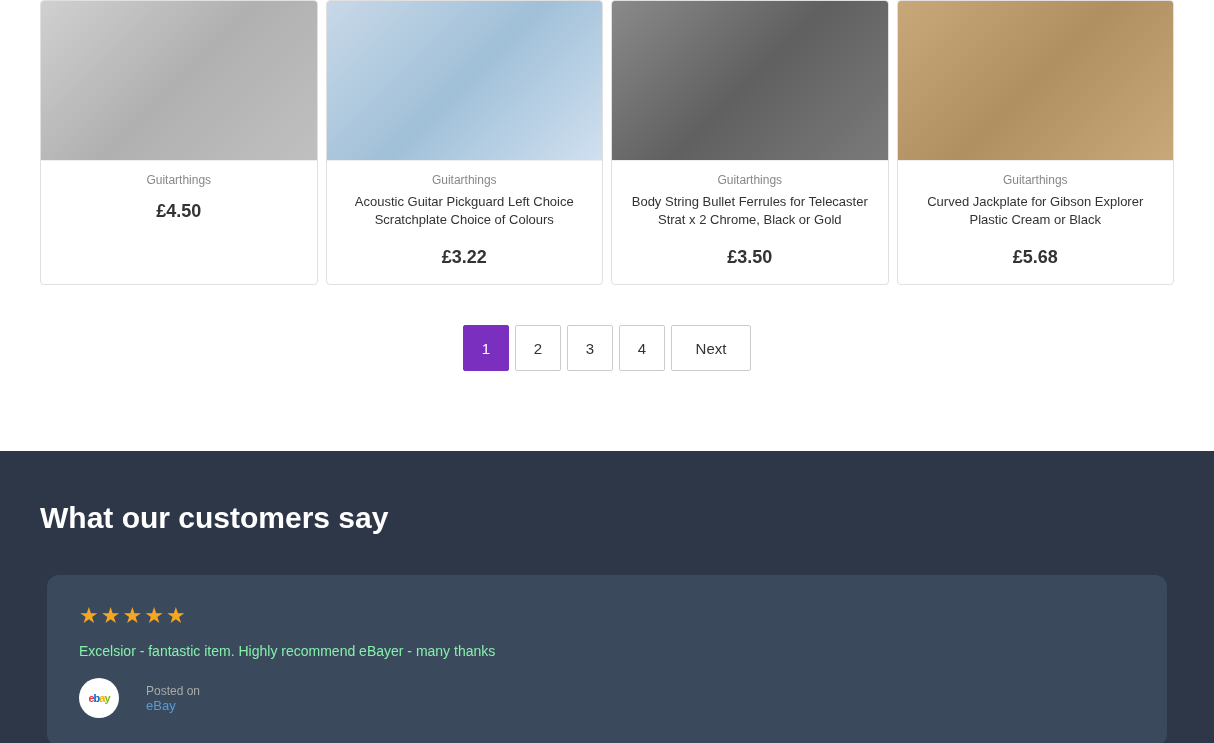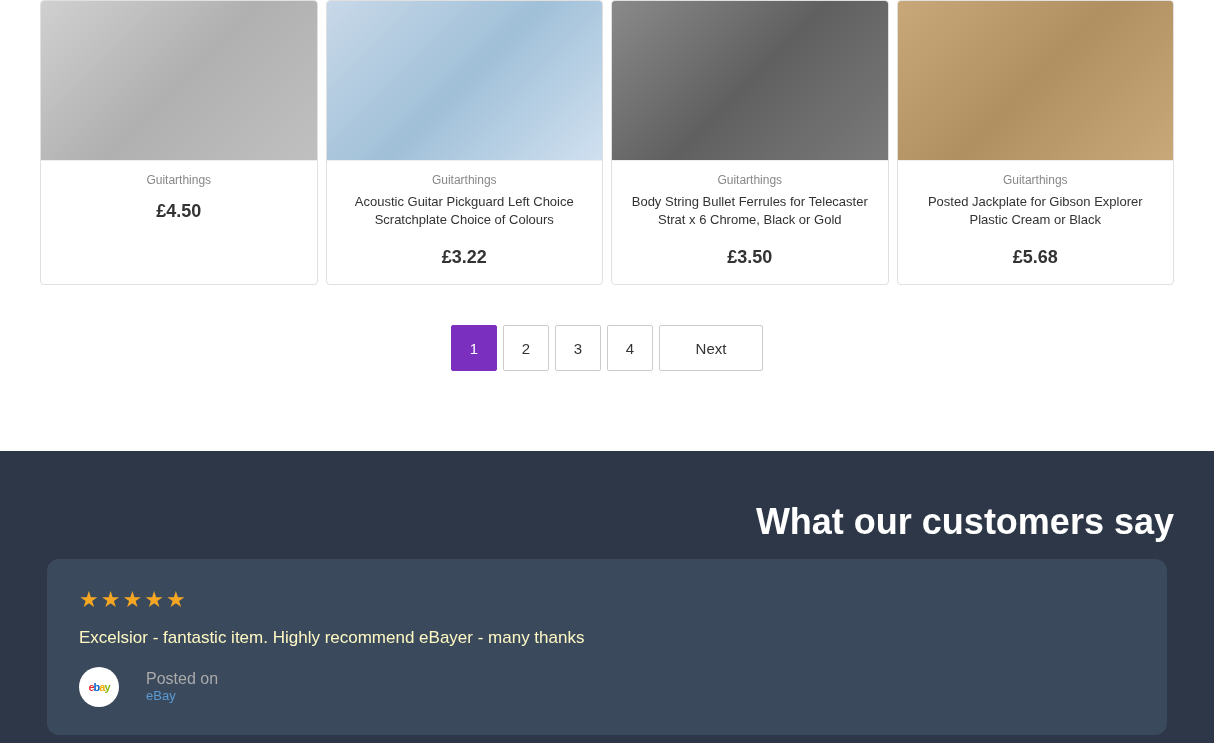--- a/index.html
+++ b/index.html
@@ -109,36 +109,36 @@
       border-radius: 2px;
     }
 
     .page-btn.active {
       background: #7b2fbe;
       color: #fff;
       border-color: #7b2fbe;
     }
 
     .page-btn-next {
-      width: 104px;
+      width: 80px;
       font-size: 15px;
     }
 
     
     .reviews-section {
       background: #2d3748;
       padding: 50px 40px;
       color: #fff;
     }
 
     .reviews-title {
-      text-align: right;
-      font-size: 36px;
+      text-align: left;
+      font-size: 30px;
       font-weight: 600;
-      margin-bottom: 16px;
+      margin-bottom: 40px;
       color: #fff;
     }
 
     .review-card {
       background: #3a4a5c;
       border-radius: 12px;
       padding: 28px 32px;
       max-width: 1120px;
       margin: 0 auto 24px;
     }
@@ -148,22 +148,22 @@
       gap: 2px;
       margin-bottom: 12px;
     }
 
     .star {
       color: #f5a623;
       font-size: 22px;
     }
 
     .review-text {
-      font-size: 17px;
-      color: #fef9c3;
+      font-size: 14px;
+      color: #86efac;
       margin-bottom: 16px;
       line-height: 1.5;
     }
 
     .review-source {
       display: flex;
       align-items: center;
       gap: 27px;
     }
 
@@ -188,21 +188,21 @@
     .ebay-b { color: #0064d2; }
     .ebay-a { color: #f5af02; }
     .ebay-y { color: #86b817; }
 
     .posted-on {
       display: flex;
       flex-direction: column;
     }
 
     .posted-label {
-      font-size: 16px;
+      font-size: 12px;
       color: #aaa;
     }
 
     .ebay-link {
       color: #5b9bd5;
       font-size: 13px;
       text-decoration: none;
     }
   </style>
 </head>
@@ -224,29 +224,29 @@
       </div>
       <p class="product-brand">Guitarthings</p>
       <p class="product-title">Acoustic Guitar Pickguard Left Choice Scratchplate Choice of Colours</p>
       <p class="product-price">£3.22</p>
     </div>
       <div class="product-card">
       <div class="product-image-container">
         <div class="product-image-placeholder img-ferrules"></div>
       </div>
       <p class="product-brand">Guitarthings</p>
-      <p class="product-title">Body String Bullet Ferrules for Telecaster Strat x 6 Chrome, Black or Gold</p>
+      <p class="product-title">Body String Bullet Ferrules for Telecaster Strat x 2 Chrome, Black or Gold</p>
       <p class="product-price">£3.50</p>
     </div>
       <div class="product-card">
       <div class="product-image-container">
         <div class="product-image-placeholder img-jackplate"></div>
       </div>
       <p class="product-brand">Guitarthings</p>
-      <p class="product-title">Posted Jackplate for Gibson Explorer Plastic Cream or Black</p>
+      <p class="product-title">Curved Jackplate for Gibson Explorer Plastic Cream or Black</p>
       <p class="product-price">£5.68</p>
     </div>
     </div>
 
   <div class="pagination">
     <button class="page-btn active">1</button>
     <button class="page-btn">2</button>
     <button class="page-btn">3</button>
     <button class="page-btn">4</button>
     <button class="page-btn page-btn-next">Next</button>

